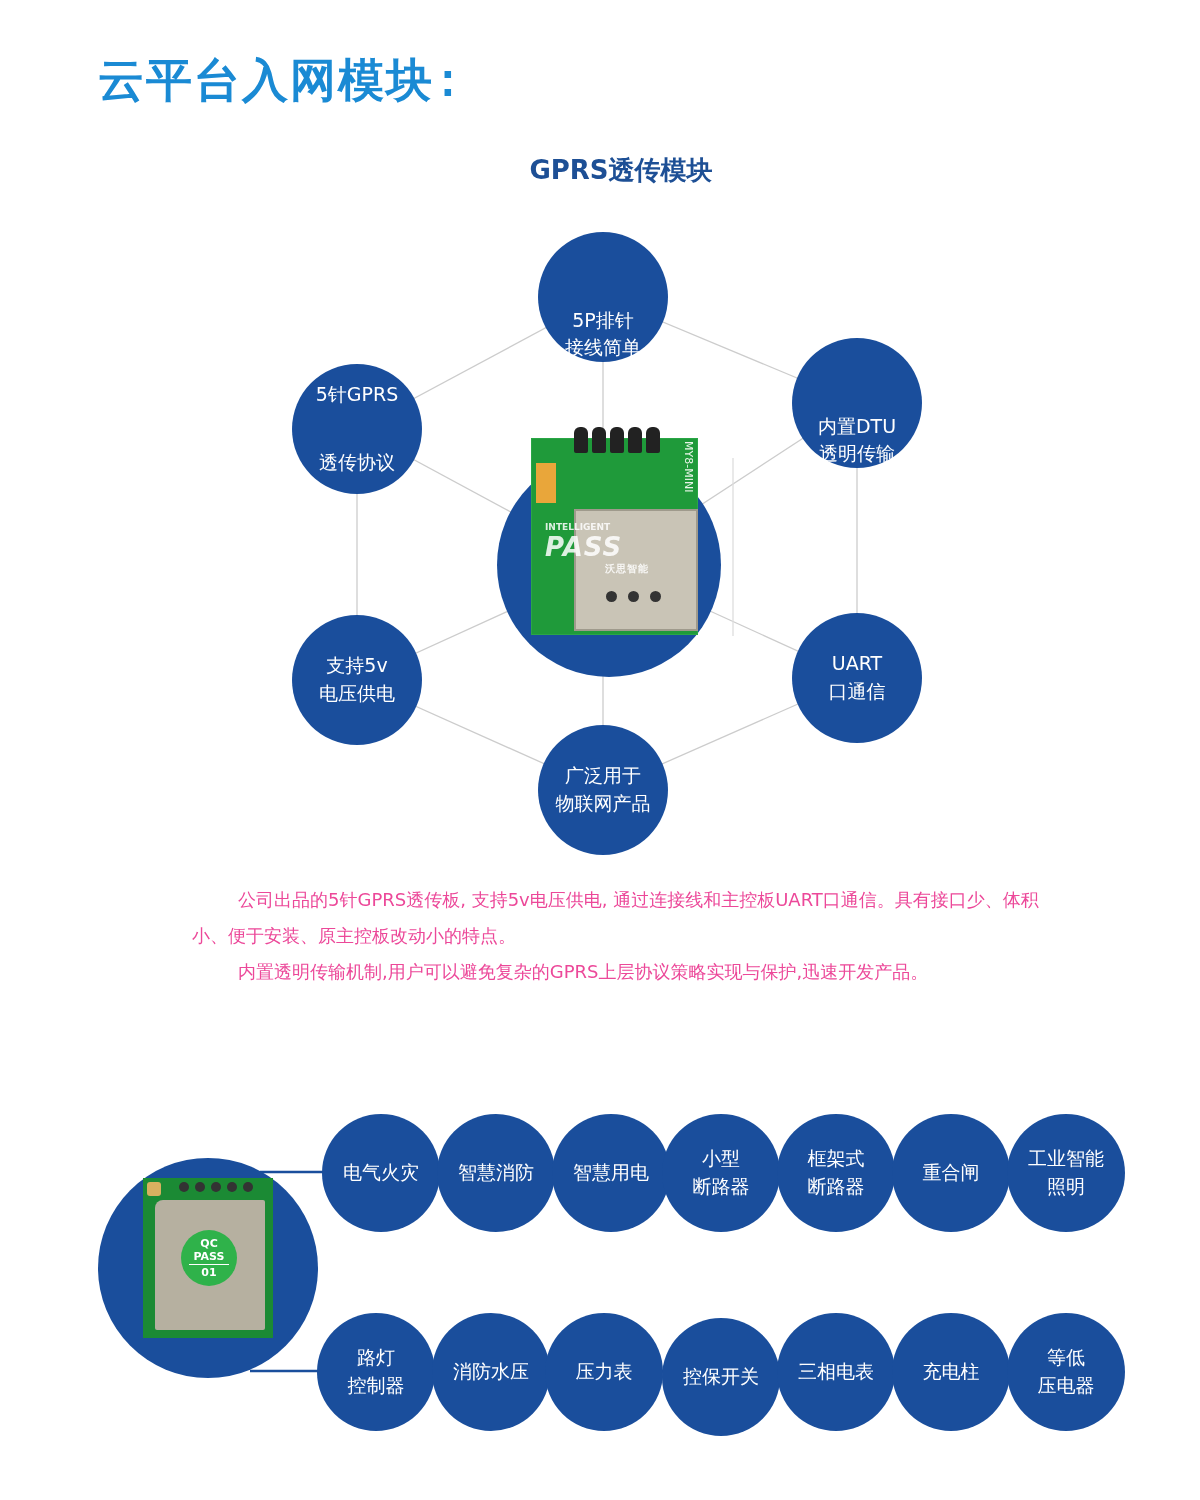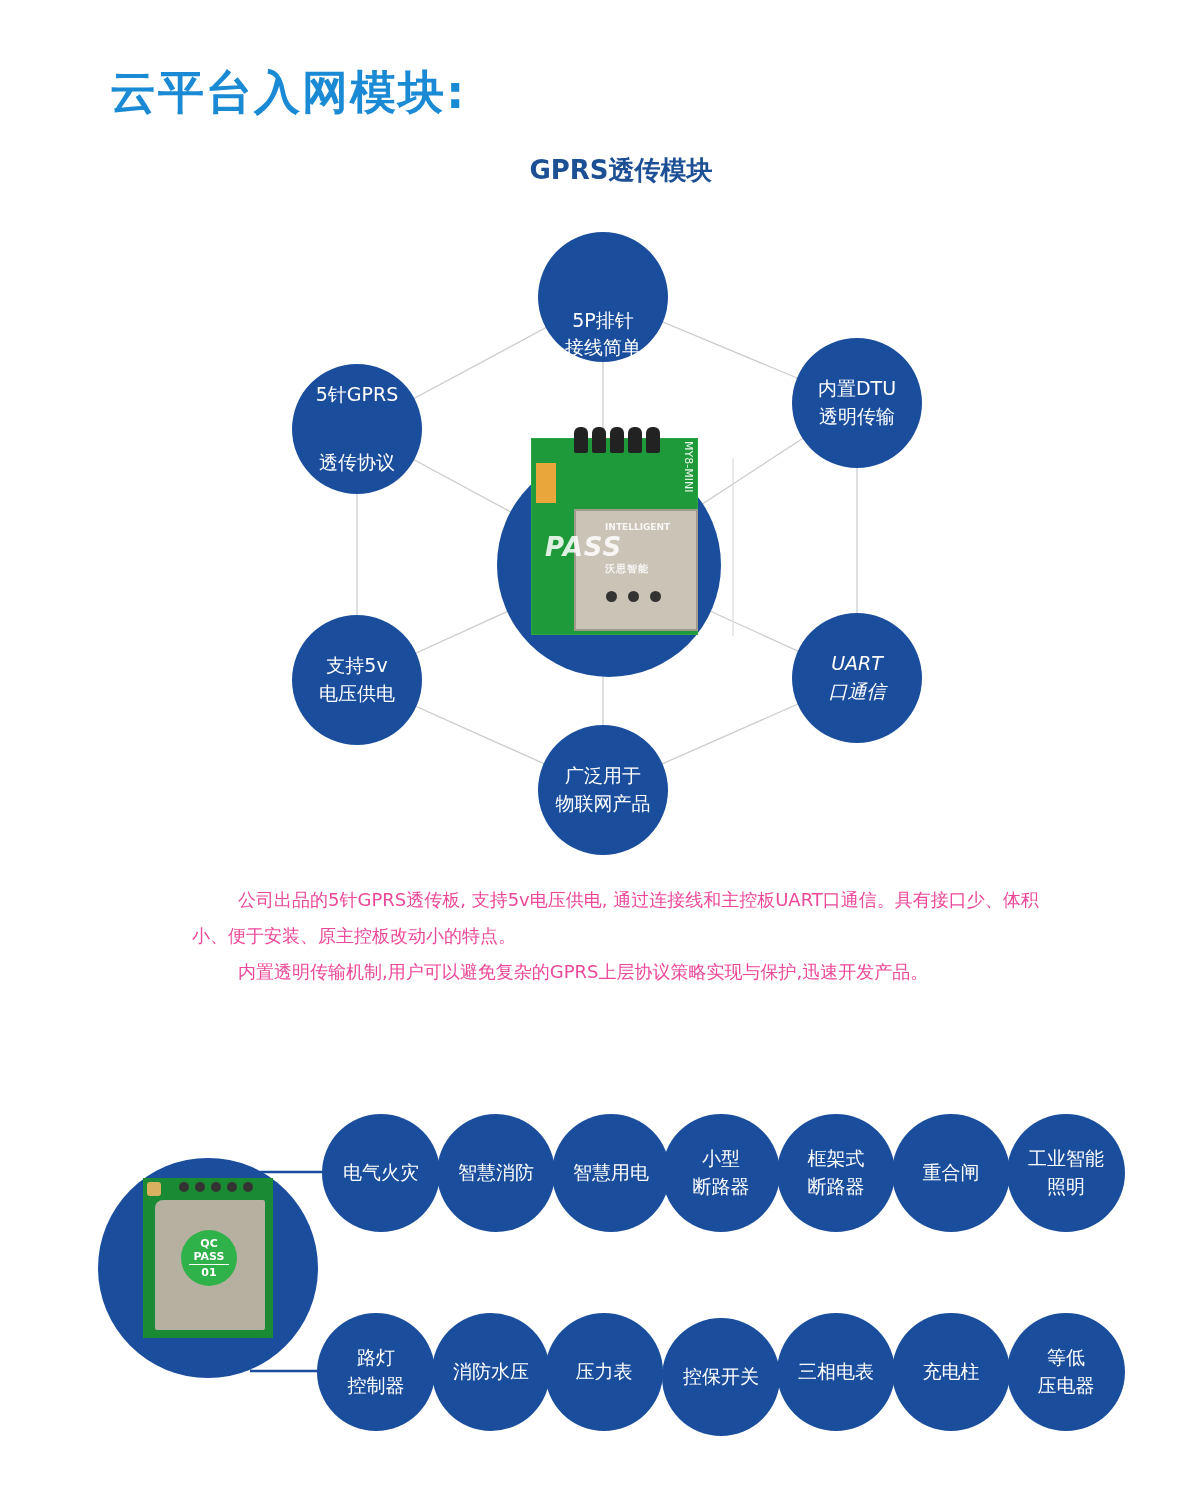--- a/index.html
+++ b/index.html
@@ -1,40 +1,40 @@
 <!DOCTYPE html>
 <html><head>
 <meta charset="utf-8">
 <style>
   html, body { margin:0; padding:0; background:#ffffff; }
   body { width:1200px; height:1500px; position:relative; overflow:hidden;
          font-family:"DejaVu Sans","Liberation Sans",sans-serif; }
   .title { position:absolute; left:98px; top:50px; font-size:46px; font-weight:bold;
-           color:#1a8ad4; letter-spacing:2px; margin:12px; }
+           color:#1a8ad4; letter-spacing:2px; margin:0;font-family:Liberation Mono, monospace; }
   .subtitle { position:absolute; left:0; width:1200px; top:153px; text-align:center;
               font-size:26px; font-weight:bold; color:#1d4f95; margin:0;padding-left:21px; }
   svg.lines { position:absolute; left:0; top:0; }
   .circ { position:absolute; border-radius:50%; background:#1a4e9c; color:#fff;
           display:flex; flex-direction:column; align-items:center; justify-content:center;
           text-align:center; box-sizing:border-box; }
   .circ span { display:block; line-height:1.45; white-space:nowrap; }
   .hex { width:130px; height:130px; font-size:19px; }
   .center-circ { width:224px; height:224px; left:497px; top:453px; }
   .pcb { position:absolute; left:531px; top:438px; width:165px; height:195px;
          background:#1f9a3a; border:1px solid #2aa646; }
   .pcb .pin { position:absolute; top:-12px; width:14px; height:26px; background:#222;
               border-radius:6px 6px 2px 2px; }
   .pcb .sim { position:absolute; left:42px; top:70px; width:120px; height:118px;
               background:#c9c4b6; border:2px solid #9f9a8c; }
   .pcb .sim .dot { position:absolute; top:80px; width:11px; height:11px; border-radius:50%; background:#333; }
   .pcb .cap { position:absolute; left:4px; top:24px; width:20px; height:40px; background:#e9a63a; }
   .pcb .label { position:absolute; right:2px; top:2px; writing-mode:vertical-rl; font-size:11px; color:#e8f5e8; }
   .logo { position:absolute; left:545px; top:522px; width:150px; font-size:26px; font-style:italic;
           font-weight:bold; color:rgba(255,255,255,0.85); letter-spacing:1px; }
-  .logo small { display:block; font-size:9px; font-style:normal; letter-spacing:0; margin-left:60px; }
+  .logo small { display:block; font-size:9px; font-style:normal; letter-spacing:0; }
   .logo .cn { font-size:10px; font-style:normal; margin-left:60px; }
   .para { position:absolute; left:192px; width:880px; font-size:18px; color:#ec4899;
           line-height:36px; margin:0; }
   .para p { margin:0; }
   .para .indent { text-indent:46px; }
   .big-circ { width:220px; height:220px; left:98px; top:1158px; }
   .module { position:absolute; left:143px; top:1178px; width:130px; height:160px;
             background:#1b8a34; }
   .module .shield { position:absolute; left:12px; top:22px; width:110px; height:130px;
                     background:#b6b0a0; border-radius:8px 2px 2px 2px; }
@@ -73,25 +73,25 @@
   <g stroke="#1a4e9c" stroke-width="2.5">
     <line x1="260" y1="1172" x2="1066" y2="1172"></line>
     <line x1="250" y1="1371" x2="1066" y2="1371"></line>
   </g>
 </svg>
 
 <div class="circ hex" style="left:538px;top:232px;justify-content:flex-end;">
   <span>5P排针</span>
   <span>接线简单</span>
 </div>
-<div class="circ hex" style="left:792px;top:338px;">
+<div class="circ hex" style="left:792px;top:338px;justify-content:flex-end;">
   <span>内置DTU</span>
   <span>透明传输</span>
 </div>
-<div class="circ hex" style="left:792px;top:613px;font-style:italic;">
+<div class="circ hex" style="left:792px;top:613px;">
   <span>UART</span>
   <span>口通信</span>
 </div>
 <div class="circ hex" style="left:538px;top:725px;">
   <span>广泛用于</span>
   <span>物联网产品</span>
 </div>
 <div class="circ hex" style="left:292px;top:615px;">
   <span>支持5v</span>
   <span>电压供电</span>

